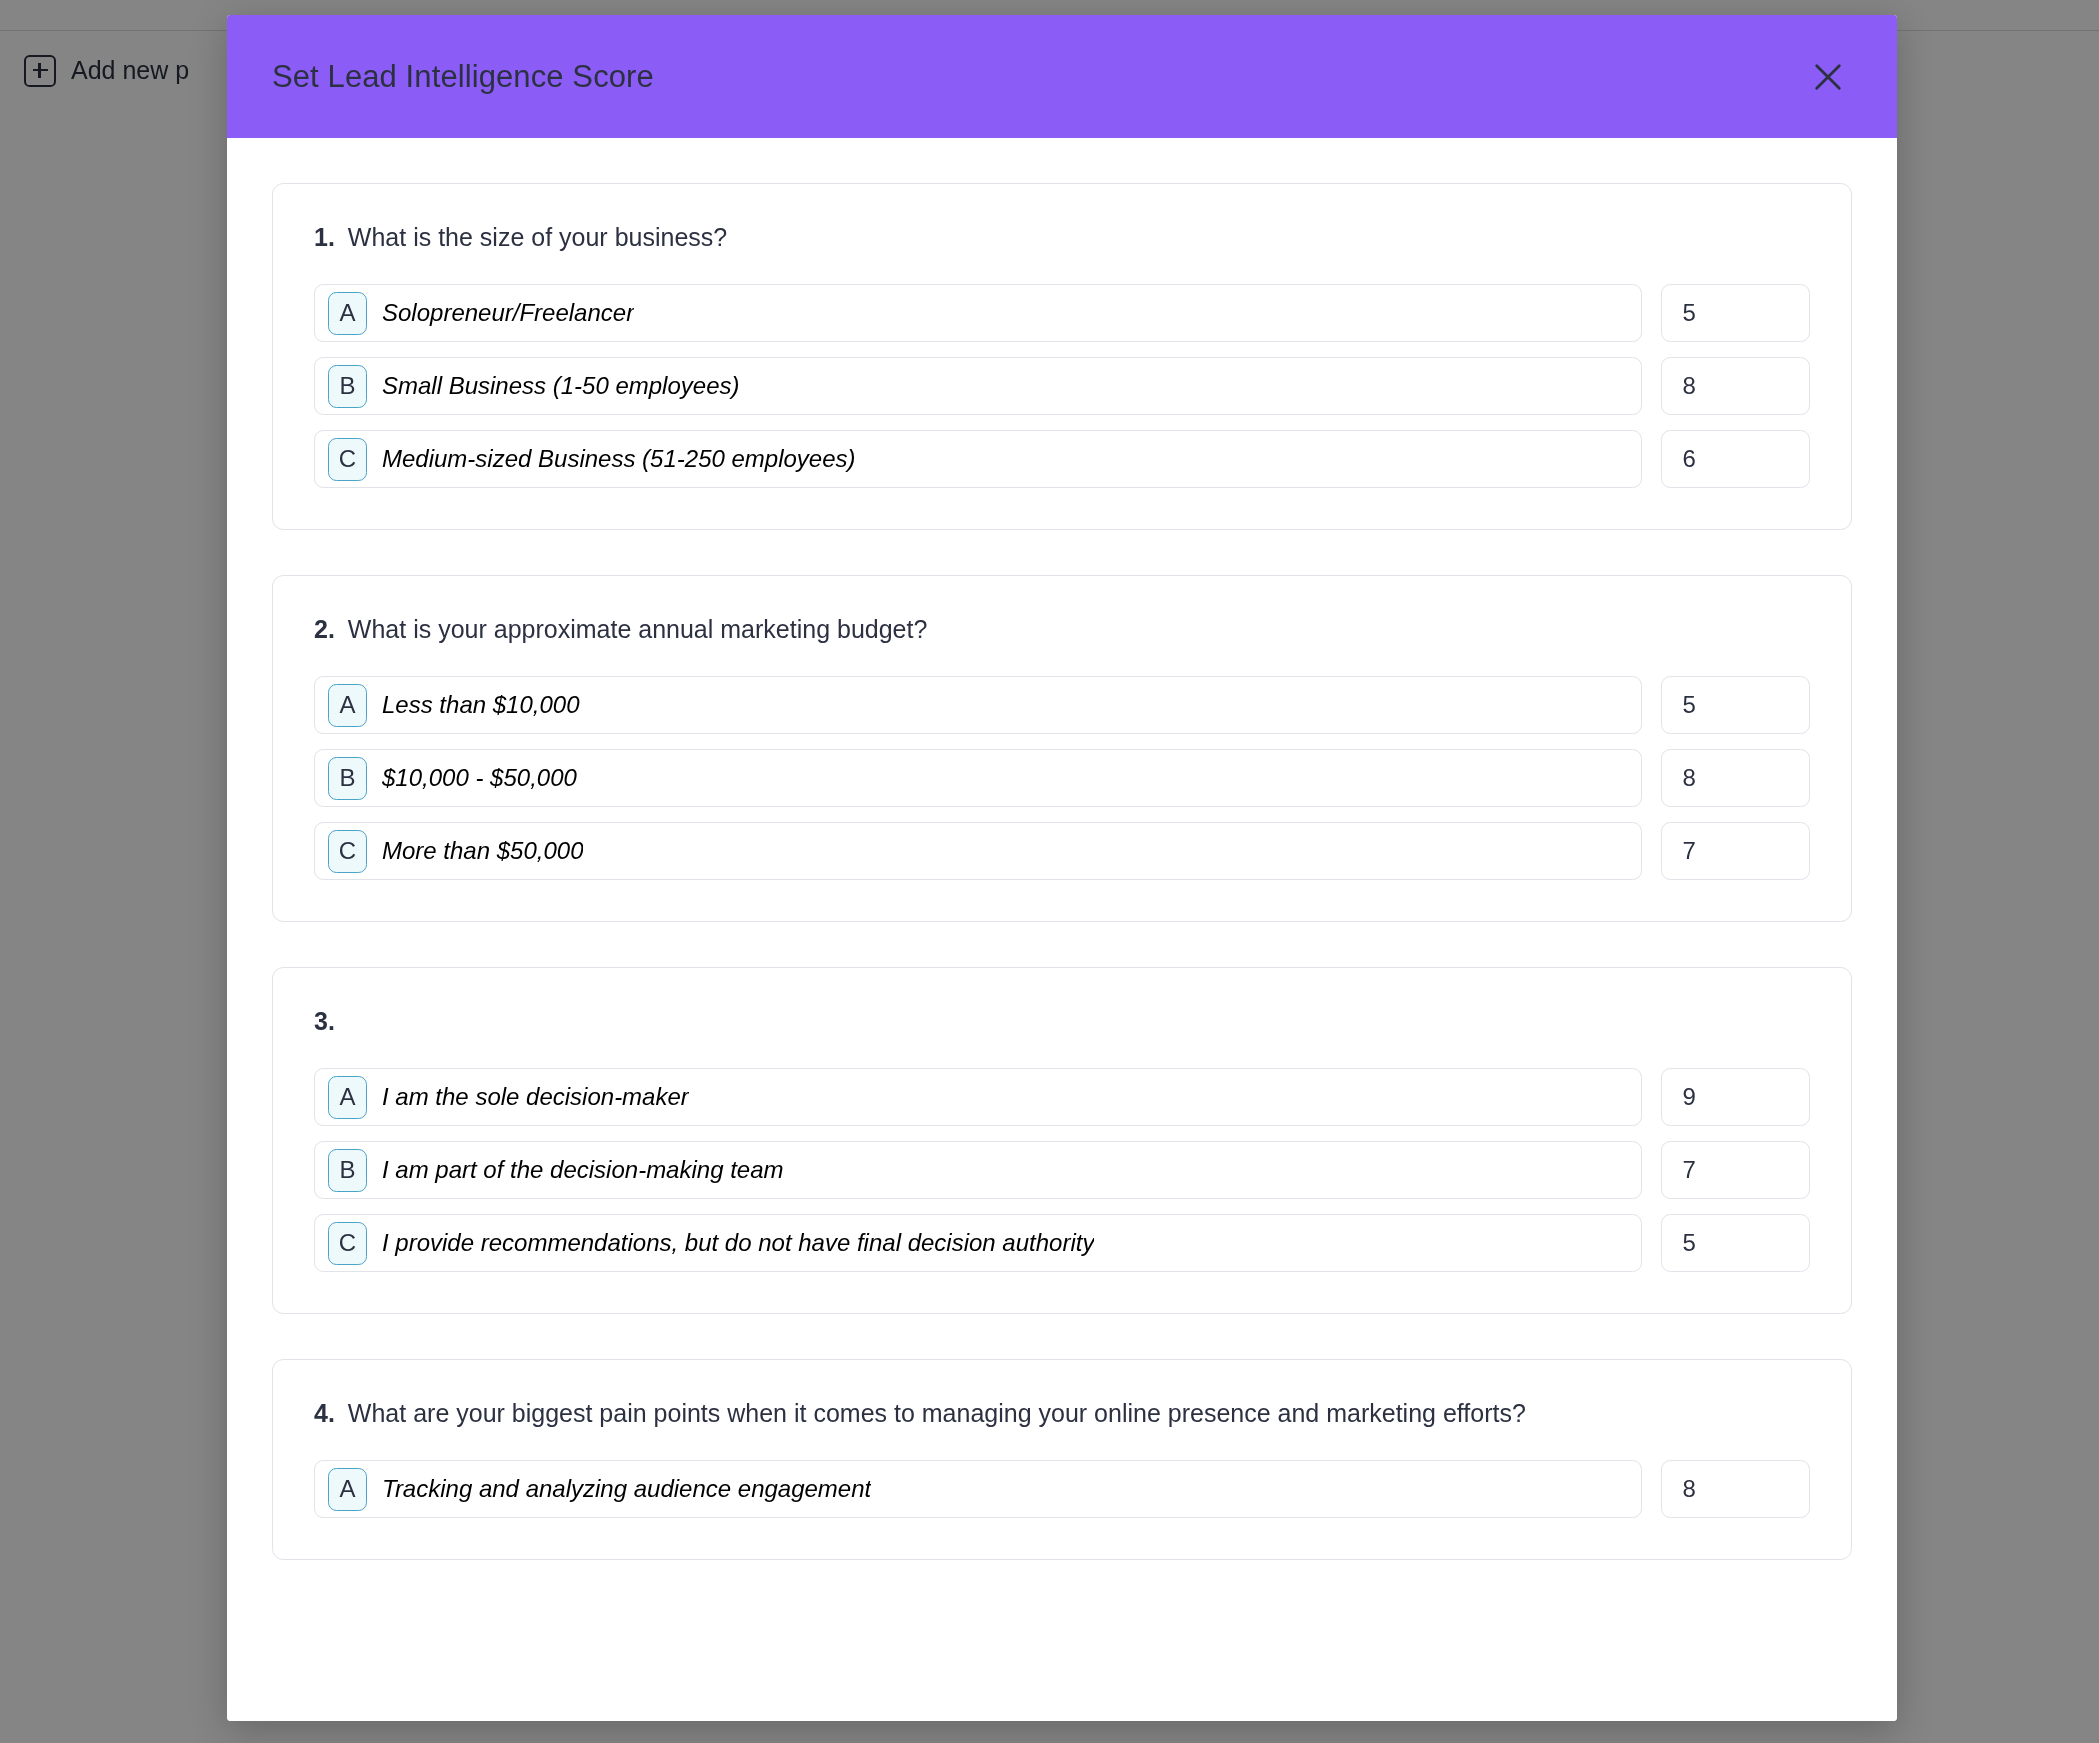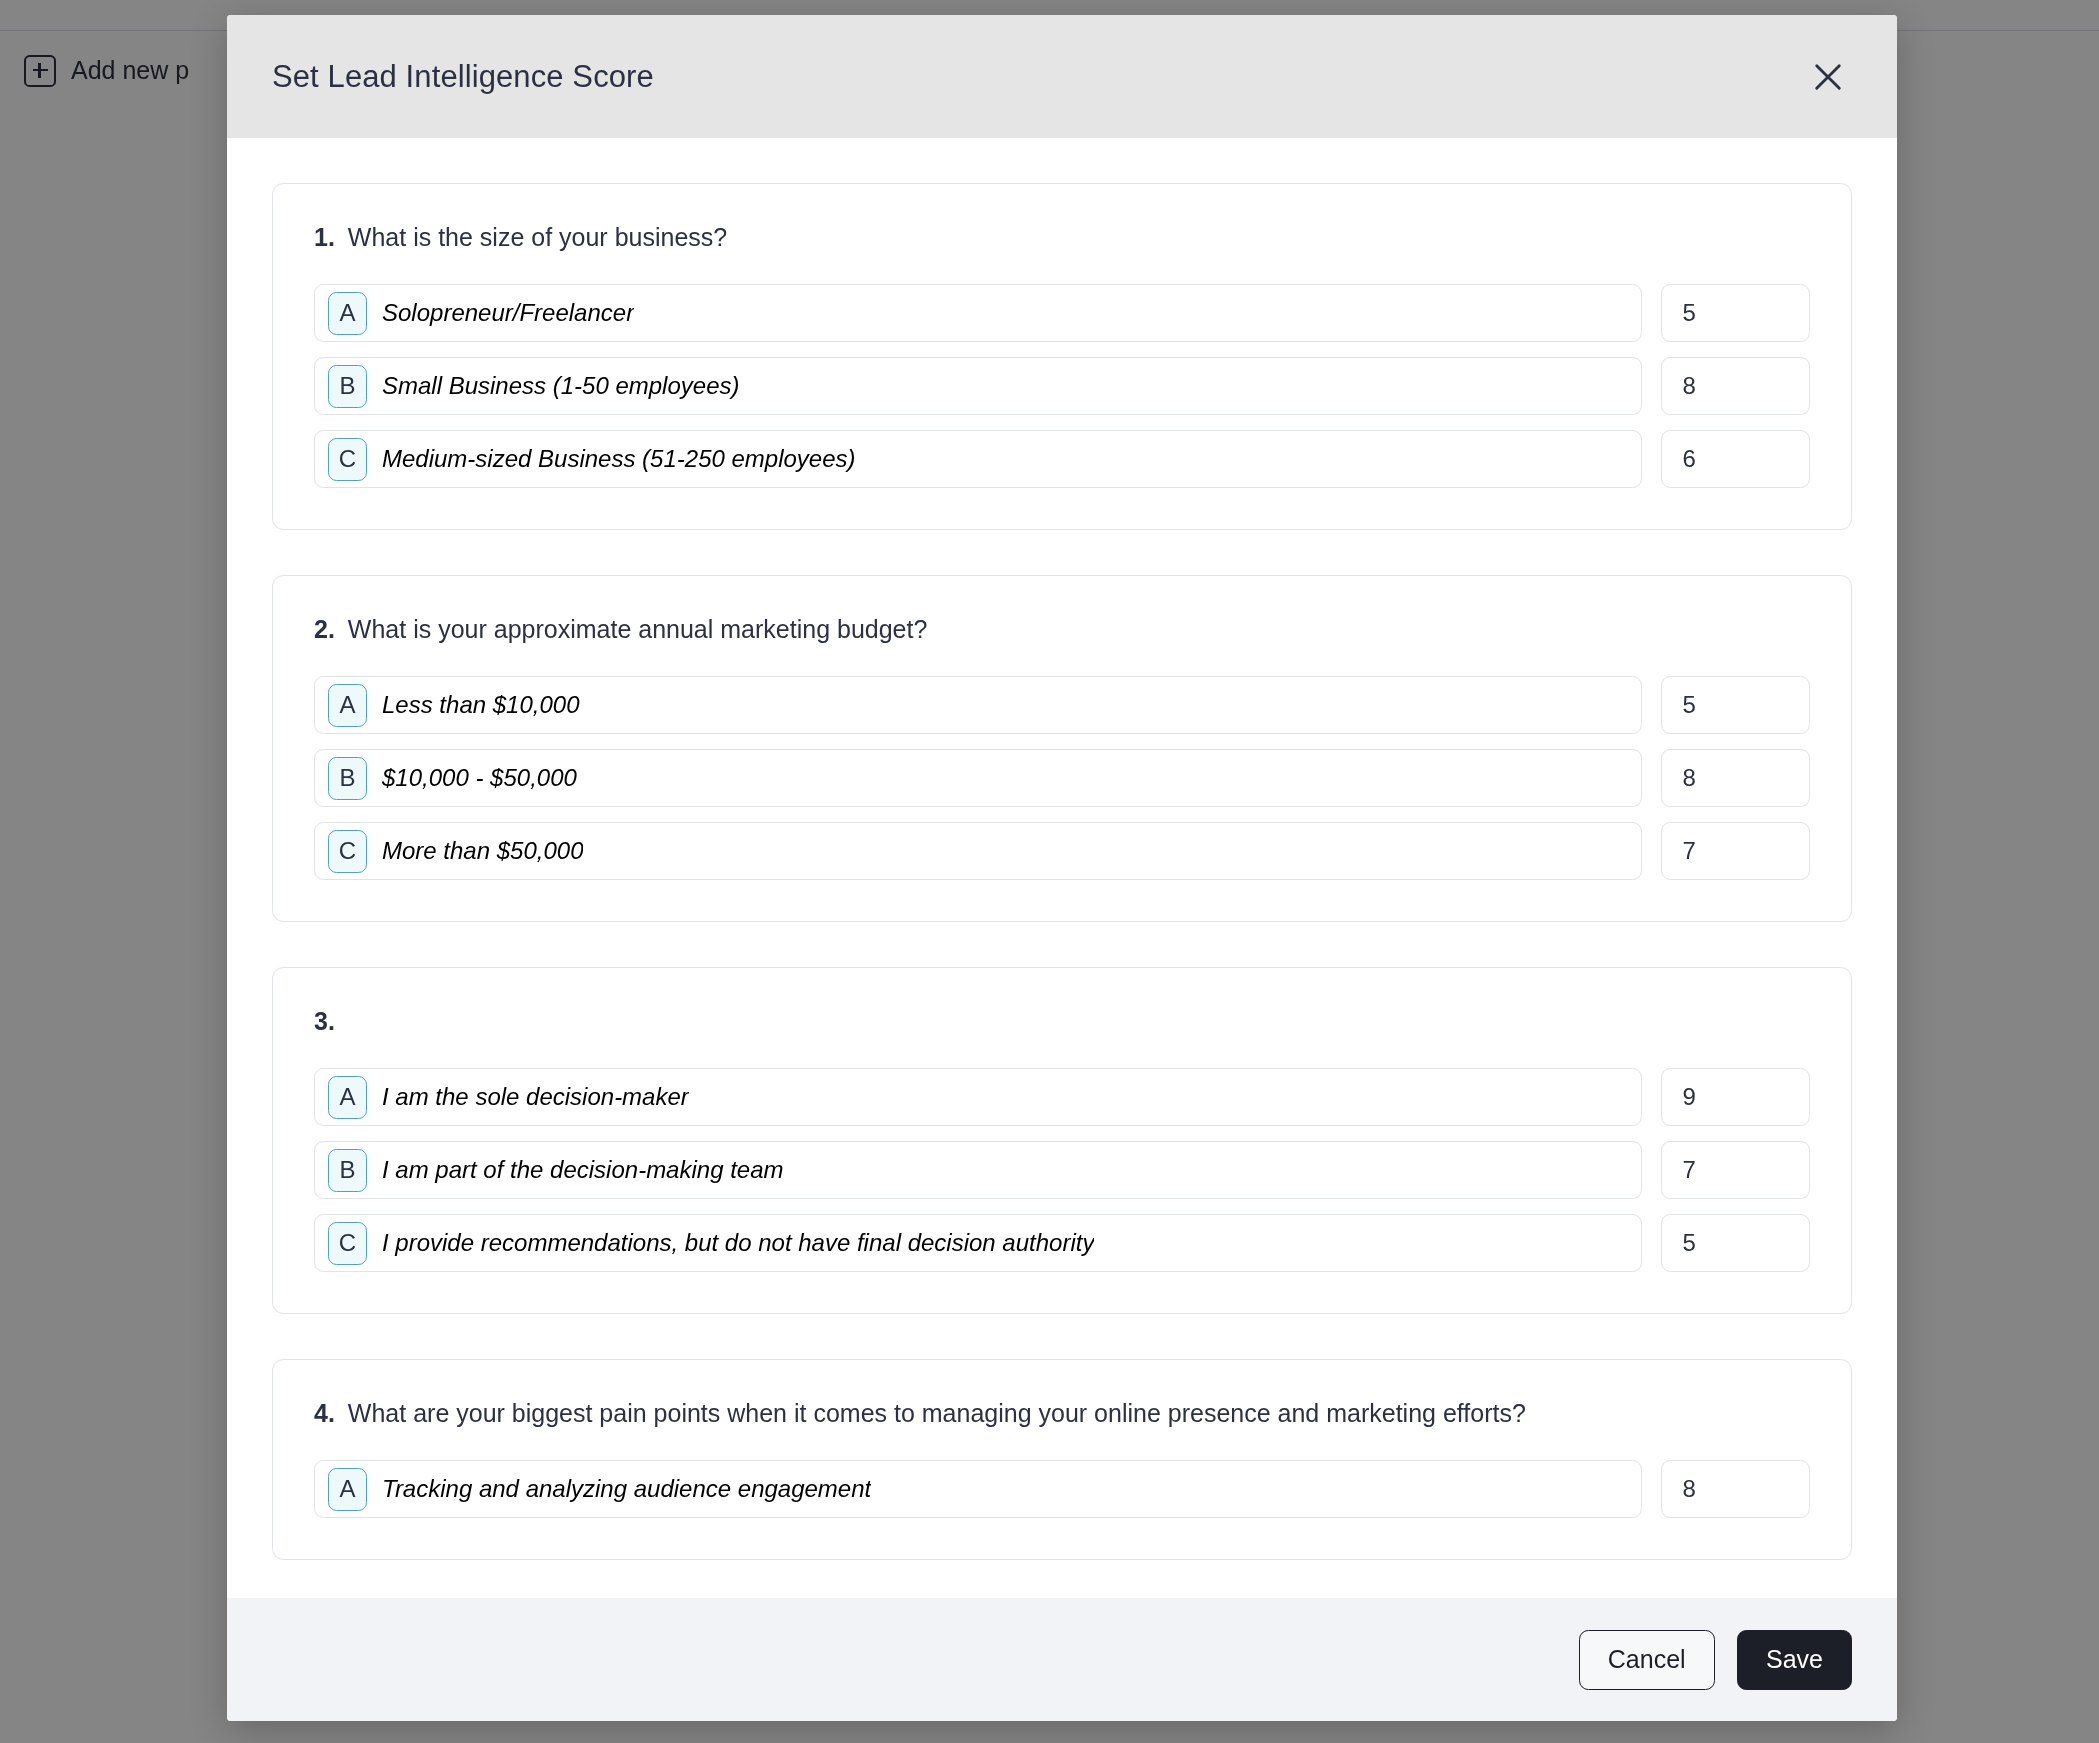--- a/index.html
+++ b/index.html
@@ -76,21 +76,21 @@
     border-radius: 3.7px;
     box-shadow: 0 9.3px 37px rgba(0,0,0,0.22);
     display: flex;
     flex-direction: column;
     overflow: hidden;
   }
 
   .modal-header {
     flex: none;
     height: 123px;
-    background: #e5e5e5;
+    background: #8b5cf6;
     display: flex;
     align-items: center;
     padding: 0 43px 0 45px;
     gap: 21px;
   }
   .modal-title {
     font-size: 31px;
     color: #2c3142;
     font-weight: 400;
     letter-spacing: 0.1px;
@@ -338,19 +338,15 @@
             <div class="opt-field">
               <span class="opt-letter">A</span>
               <span class="opt-label">Tracking and analyzing audience engagement</span>
             </div>
             <div class="score-field">8</div>
           </div>
         </div>
       </div>
   </div>
 
-  <div class="modal-footer">
-    <button class="btn btn-cancel">Cancel</button>
-    <button class="btn btn-save">Save</button>
-  </div>
 
 </div>
 
 
 </body></html>

